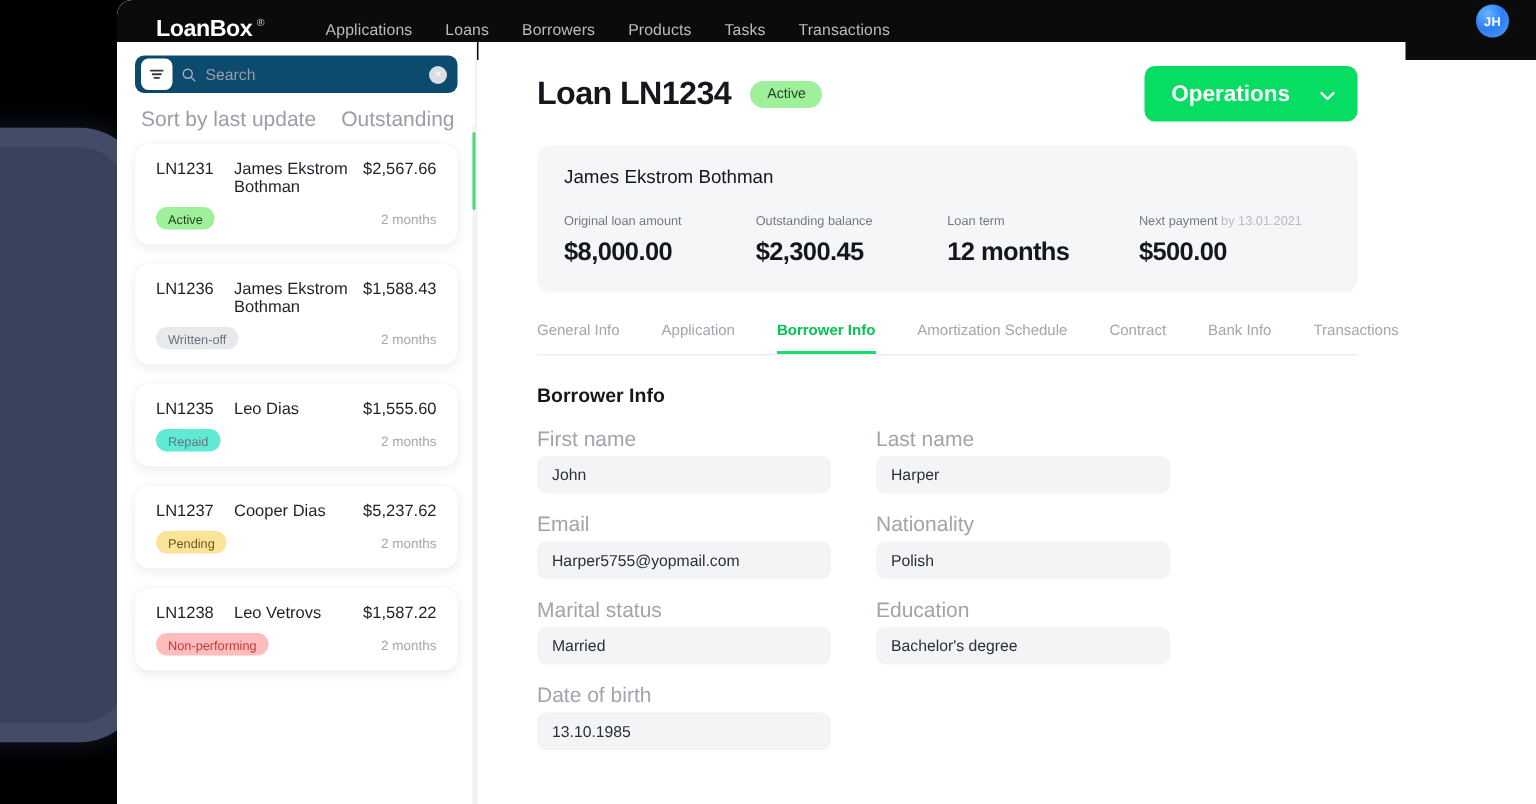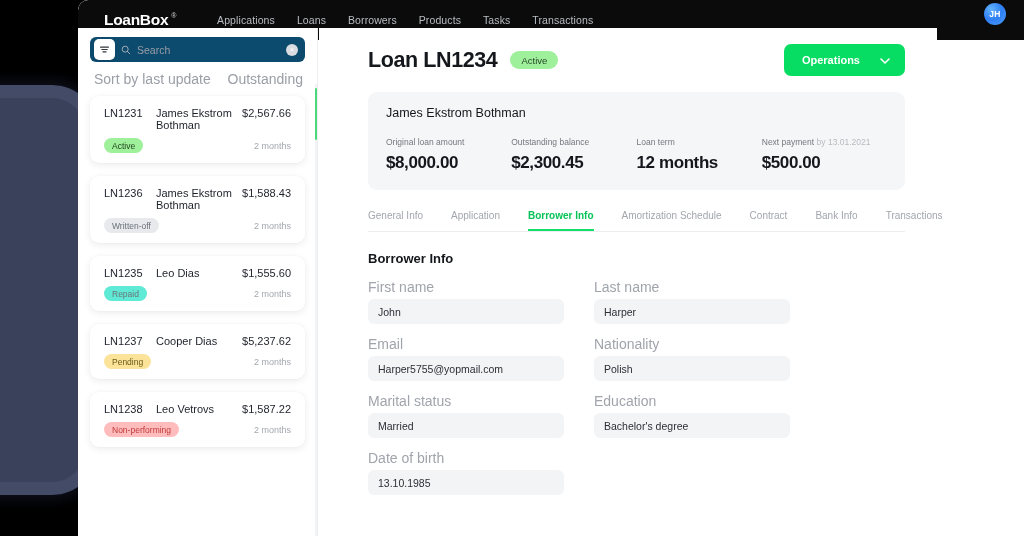--- a/index.html
+++ b/index.html
@@ -129,31 +129,31 @@
   }
   .scrollbar-thumb {
     position: absolute; right: 0px; top: 60px; width: 2.5px; height: 52px;
     background: #4cd97b; border-radius: 2px; cursor: pointer;
   }
 
   
   .detail {
     position: absolute; left: 241px; top: 28px;
     width: 618px; height: 508px; background: #fff;
-    padding: 16px 32px 0 49px;
+    padding: 16px 32px 0 39px;
   }
   .detail-head { display: flex; align-items: center; }
   .loan-title { font-size: 21.5px; font-weight: bold; color: #14171c; letter-spacing: -.4px;}
   .title-badge {
     margin-left: 13px; background: #9ef09a; color: #26442a;
     font-size: 9.5px; padding: 3.5px 11px; border-radius: 10px;
   }
   .ops-btn {
     margin-left: auto; background: #07dd62; color: #fff;
-    font-size: 11px; font-weight: bold;
+    font-size: 15px; font-weight: bold;
     border-radius: 7px; padding: 10px 15px 10px 18px;
     display: flex; align-items: center; gap: 20px; cursor: pointer; border: none;
   }
 
   .summary {
     margin-top: 16px; background: #f5f6f8; border-radius: 9px;
     padding: 14px 18px 17px 18px;
   }
   .summary-name { font-size: 12.5px; color: #14171c; font-weight: 500; }
   .stats { display: flex; margin-top: 17px; }

